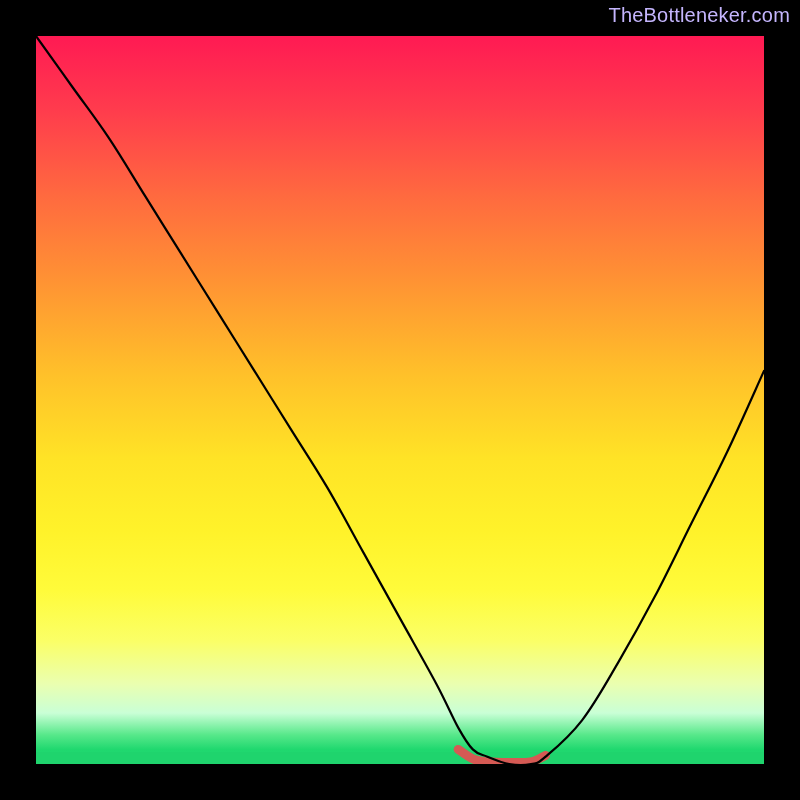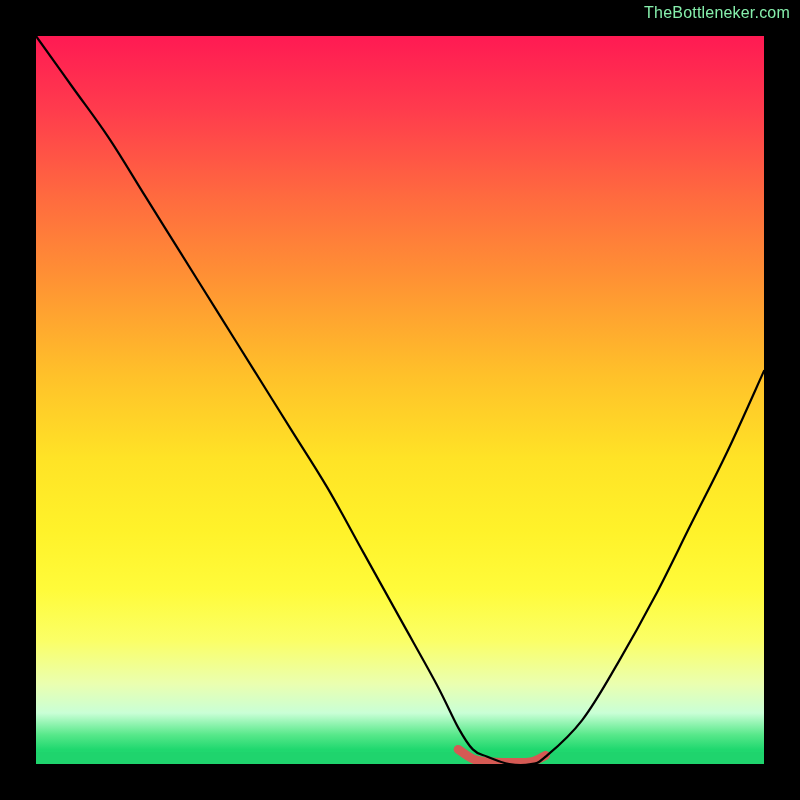--- a/index.html
+++ b/index.html
@@ -14,22 +14,22 @@
   .frame {
     position: relative;
     width: 800px;
     height: 800px;
     background: #000;
   }
   .attribution {
     position: absolute;
     top: 4px;
     right: 10px;
-    color: #86efac;
-    font-size: 16px;
+    color: #c4b5fd;
+    font-size: 20px;
     font-weight: 500;
     letter-spacing: 0.2px;
     z-index: 10;
   }
   .plot-area {
     position: absolute;
     left: 36px;
     top: 36px;
     width: 728px;
     height: 728px;

